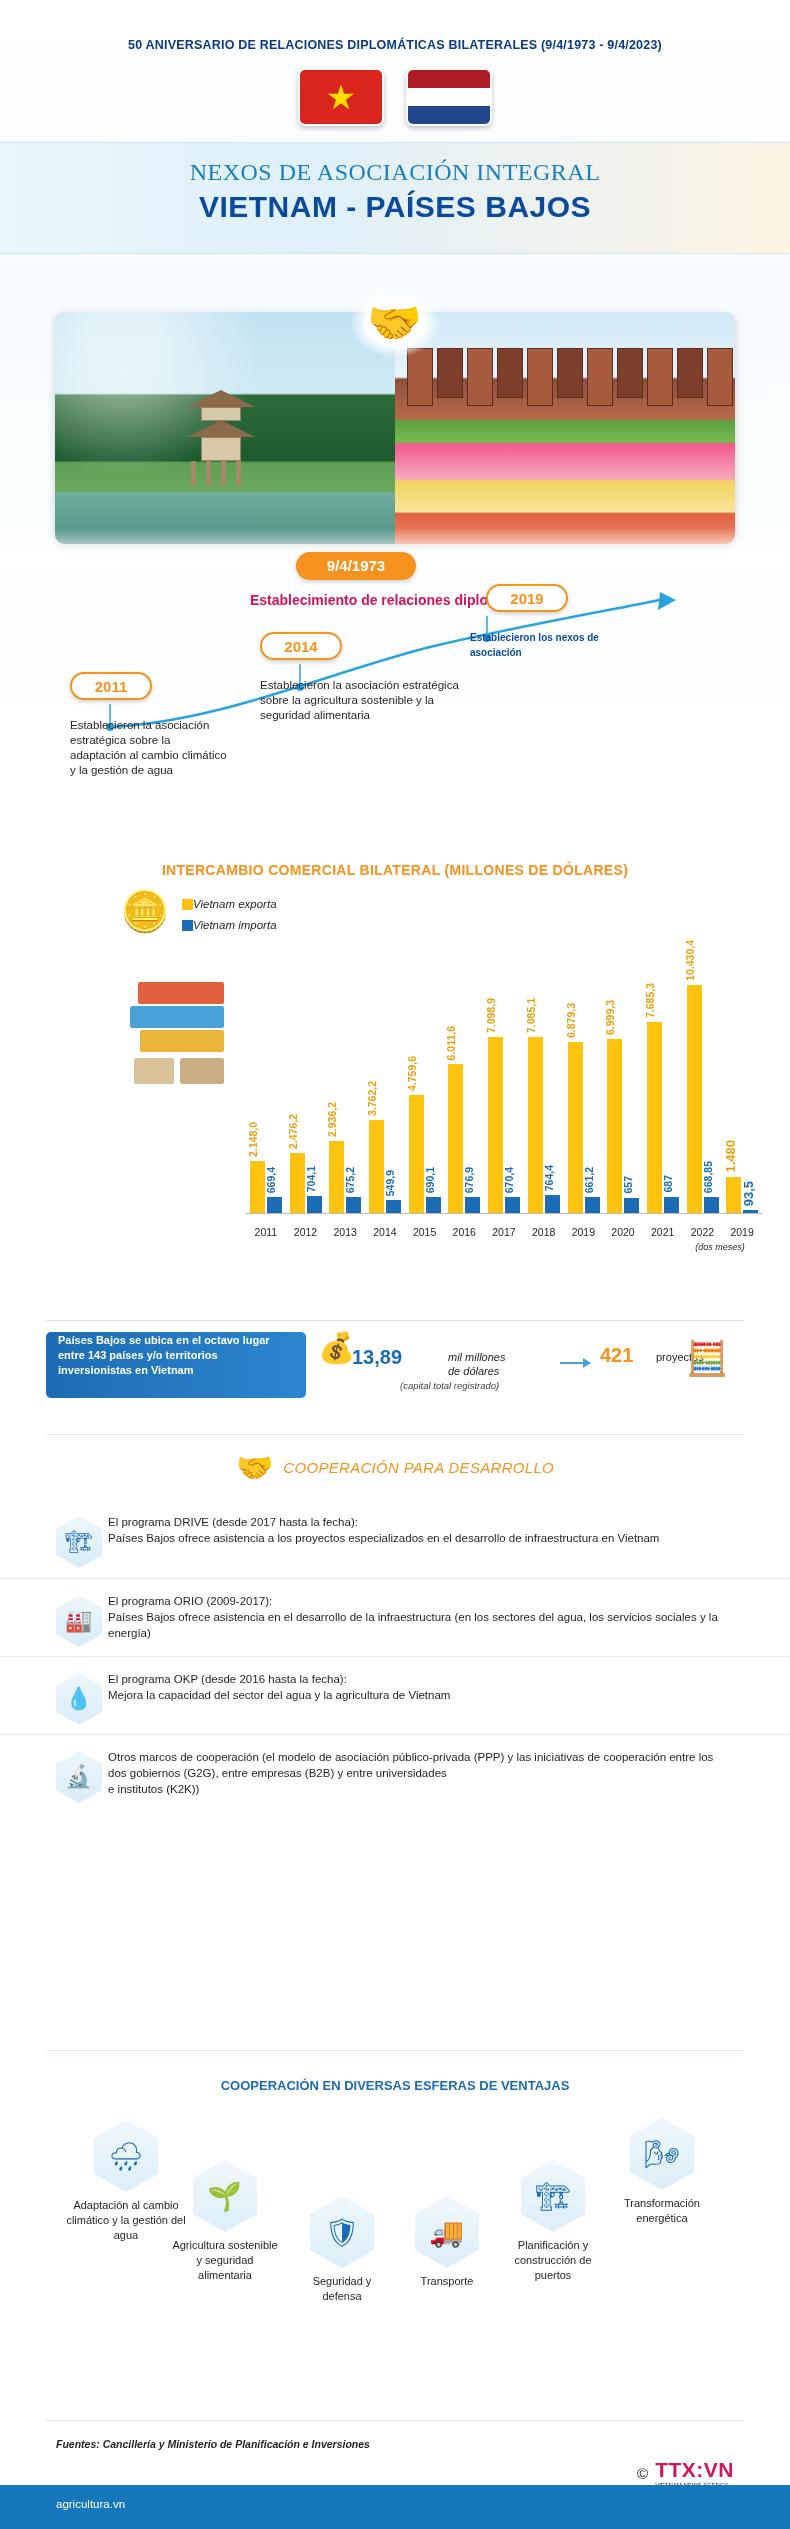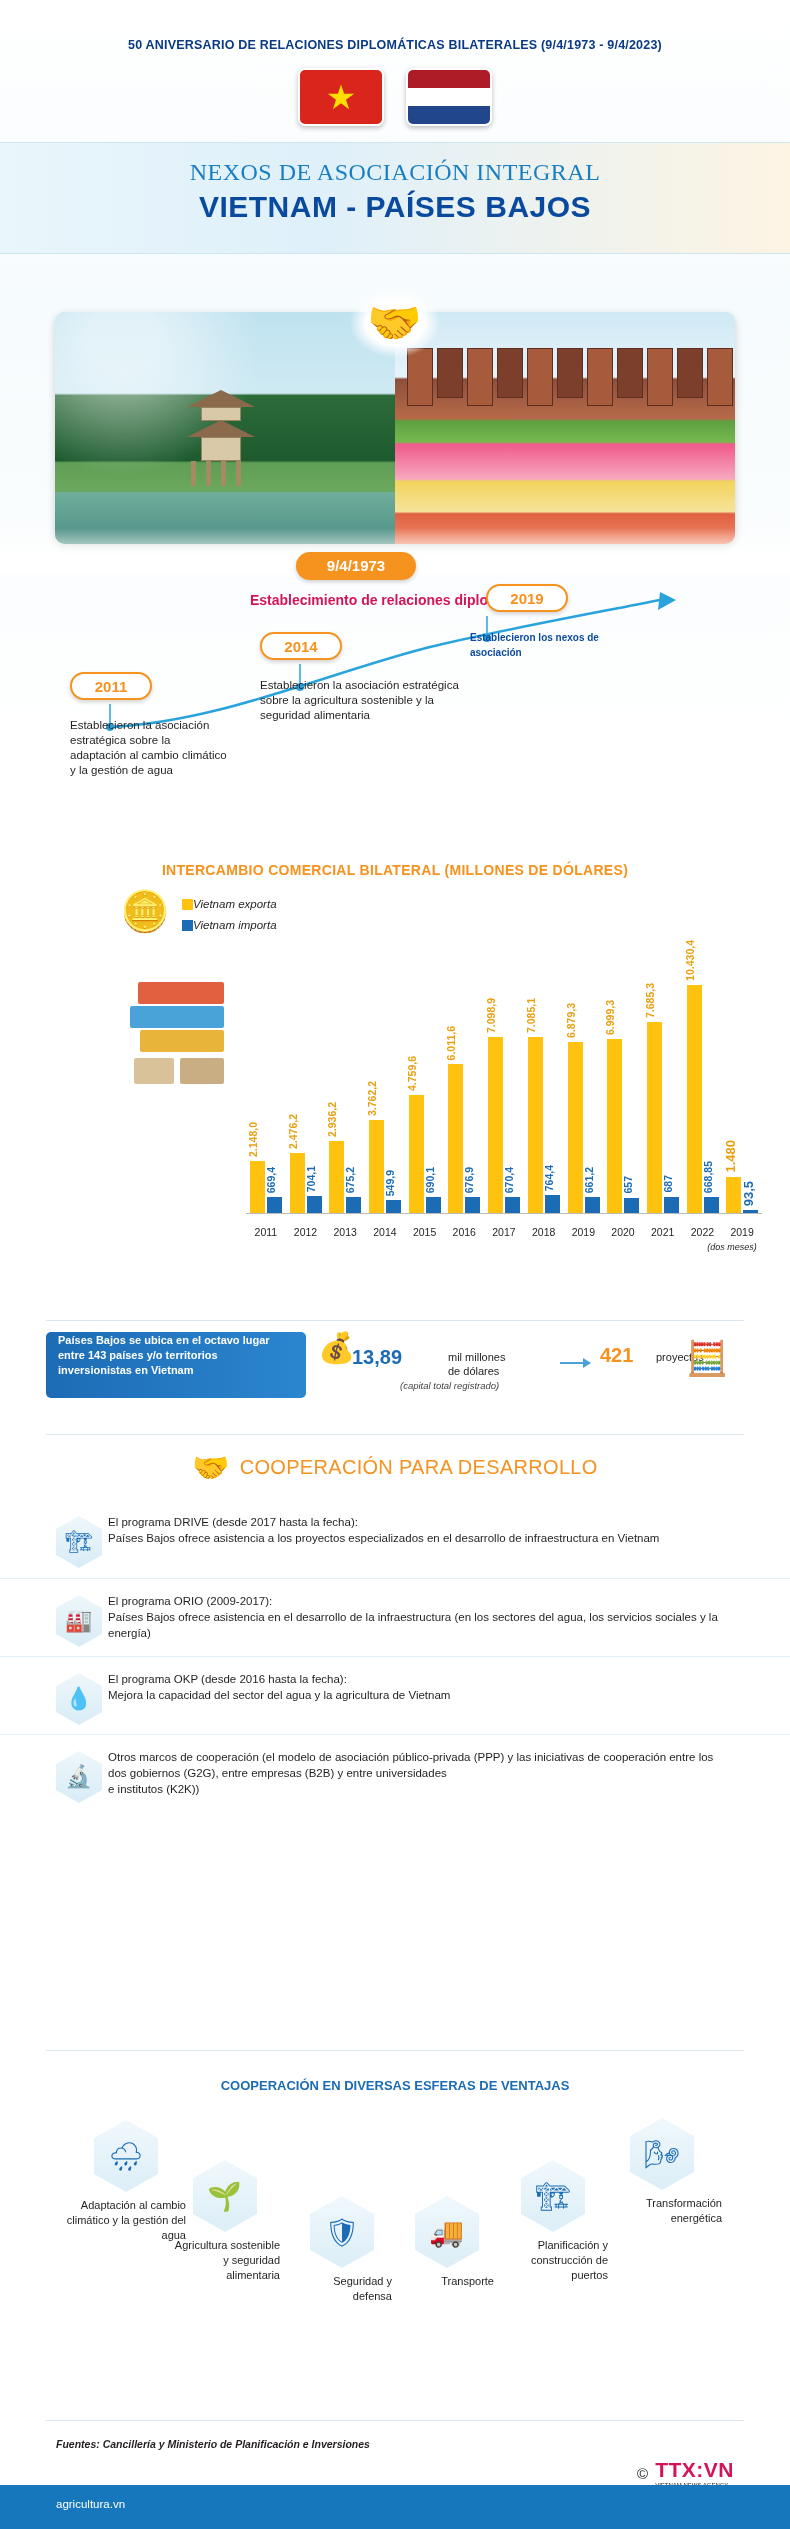--- a/index.html
+++ b/index.html
@@ -152,43 +152,43 @@
   .bar.imp { background:#1c6cb5; position:absolute; left: 21px; bottom: 0; }
   .vlabel {
     position:absolute; writing-mode: vertical-rl; transform: rotate(180deg);
     font-size: 10.5px; font-weight: bold; white-space: nowrap;
   }
   .vlabel.exp { color:#e8a010; left: 1px; }
   .vlabel.imp { color:#1c6cb5; left: 19px; }
   .axis { position:absolute; bottom: 40px; left:0; width: 516px; height: 1px; background:#bbb; }
   .xlabels { position:absolute; bottom: 16px; left:0; width: 516px; display:flex; }
   .xlabels div { width: 39.7px; text-align:center; font-size: 10.5px; color:#231f20; }
-  .xnote { position:absolute; bottom: 2px; right: 0px; font-size: 9px; font-style: italic; color:#231f20; width: 60px; text-align:center; }
+  .xnote { position:absolute; bottom: 2px; right: 12px; font-size: 9px; font-style: italic; color:#231f20; width: 60px; text-align:center; }
 
   
   .invest { position:absolute; top: 1322px; left:0; width: 790px; height: 110px; }
   .invest-box {
     position:absolute; top: 10px; left: 46px; width: 260px; height: 66px;
     background: linear-gradient(90deg,#1c6cb5,#2b86cf); border-radius: 5px;
     color:#fff; font-size: 11px; font-weight:bold; line-height: 15px;
     padding: 1px 12px;
   }
   .invest-num { position:absolute; top: 24px; left: 352px; font-size: 20px; font-weight:bold; color:#1c6cb5; }
-  .invest-unit { position:absolute; top: 28px; left: 448px; font-size: 11px; color:#231f20; line-height: 14px; }
+  .invest-unit { position:absolute; top: 28px; left: 448px; font-size: 11px; color:#231f20; line-height: 14px; font-style: italic; }
   .invest-note { position:absolute; top: 58px; left: 400px; font-size: 9.5px; font-style: italic; color:#444; }
   .invest-proj { position:absolute; top: 22px; left: 600px; font-size: 20px; font-weight:bold; color:#f6921e; }
   .invest-proj-l { position:absolute; top: 29px; left: 656px; font-size: 11px; color:#231f20; }
   .money-icon { position:absolute; top: 8px; left: 318px; font-size: 30px; color:#e8a522; }
   .calc-icon { position:absolute; top: 16px; left: 686px; font-size: 34px; color:#4aa3d8; }
   .arrowr { position:absolute; top: 40px; left: 560px; width: 30px; height: 2px; background:#4aa3d8; }
   .arrowr:after { content:''; position:absolute; right:-1px; top:-4px; border-left: 8px solid #4aa3d8; border-top:5px solid transparent; border-bottom:5px solid transparent; }
 
   
   .coop-head { position:absolute; top: 1450px; left:0; width:790px; text-align:center; }
-  .coop-head .t { font-size: 20px; color:#f6921e; letter-spacing:.3px; display:inline-block; vertical-align:middle; }
+  .coop-head .t { font-size: 15px; color:#f6921e; letter-spacing:.3px; display:inline-block; vertical-align:middle;font-style:italic; }
   .coop-head .ic { font-size: 30px; color:#1c6cb5; margin-right: 10px; vertical-align:middle; }
   .coop-list { position:absolute; top: 1500px; left: 0; width: 790px; }
   .coop-item { position:relative; display:flex; align-items:flex-start; padding: 14px 70px 14px 108px; min-height: 78px; }
   .coop-item + .coop-item { border-top: 1px solid #e1eef5; }
   .hexi {
     position:absolute; left: 56px; top: 16px; width: 46px; height: 52px;
     clip-path: polygon(50% 0%, 100% 25%, 100% 75%, 50% 100%, 0% 75%, 0% 25%);
     background: linear-gradient(180deg,#eef7fb,#d8ecf6);
     display:flex; align-items:center; justify-content:center; font-size: 22px; color:#1c6cb5;
   }
@@ -196,21 +196,21 @@
 
   
   .spheres-title { position:absolute; top: 2078px; left:0; width: 790px; text-align:center; font-size: 13px; font-weight:bold; color:#1c6cb5; }
   .sphere { position:absolute; }
   .sphere .hex {
     width: 64px; height: 72px; margin: 0 auto;
     clip-path: polygon(50% 0%, 100% 25%, 100% 75%, 50% 100%, 0% 75%, 0% 25%);
     background: linear-gradient(180deg,#f0f8fc,#dceef7);
     display:flex; align-items:center; justify-content:center; font-size: 28px; color:#1c6cb5;
   }
-  .sphere .cap { font-size: 11px; line-height: 15px; text-align:right; margin-top: 6px; color:#231f20; }
+  .sphere .cap { font-size: 11px; line-height: 15px; text-align:center; margin-top: 6px; color:#231f20; }
 
   
   .src { position:absolute; top: 2438px; left: 56px; font-size: 10.5px; font-style: italic; font-weight: bold; color:#231f20; }
   .footbar { position:absolute; bottom: 0; left:0; width: 790px; height: 44px; background:#1677bc; }
   .footbar .url { position:absolute; left: 56px; top: 13px; color:#fff; font-size: 11.5px; }
   .logo { position:absolute; right: 56px; top: 2458px; display:flex; align-items:center; gap:7px; }
   .logo .c { font-size: 15px; color:#231f20; }
   .logo .ttx { font-size: 21px; font-weight:bold; color:#d4145a; letter-spacing:.5px;margin-top:8px; }
   .logo .sub { font-size: 6px; color:#231f20; display:block; line-height:7px; }
   .divider { position:absolute; left: 46px; width: 698px; height:1px; background:#d9e8f0; }

